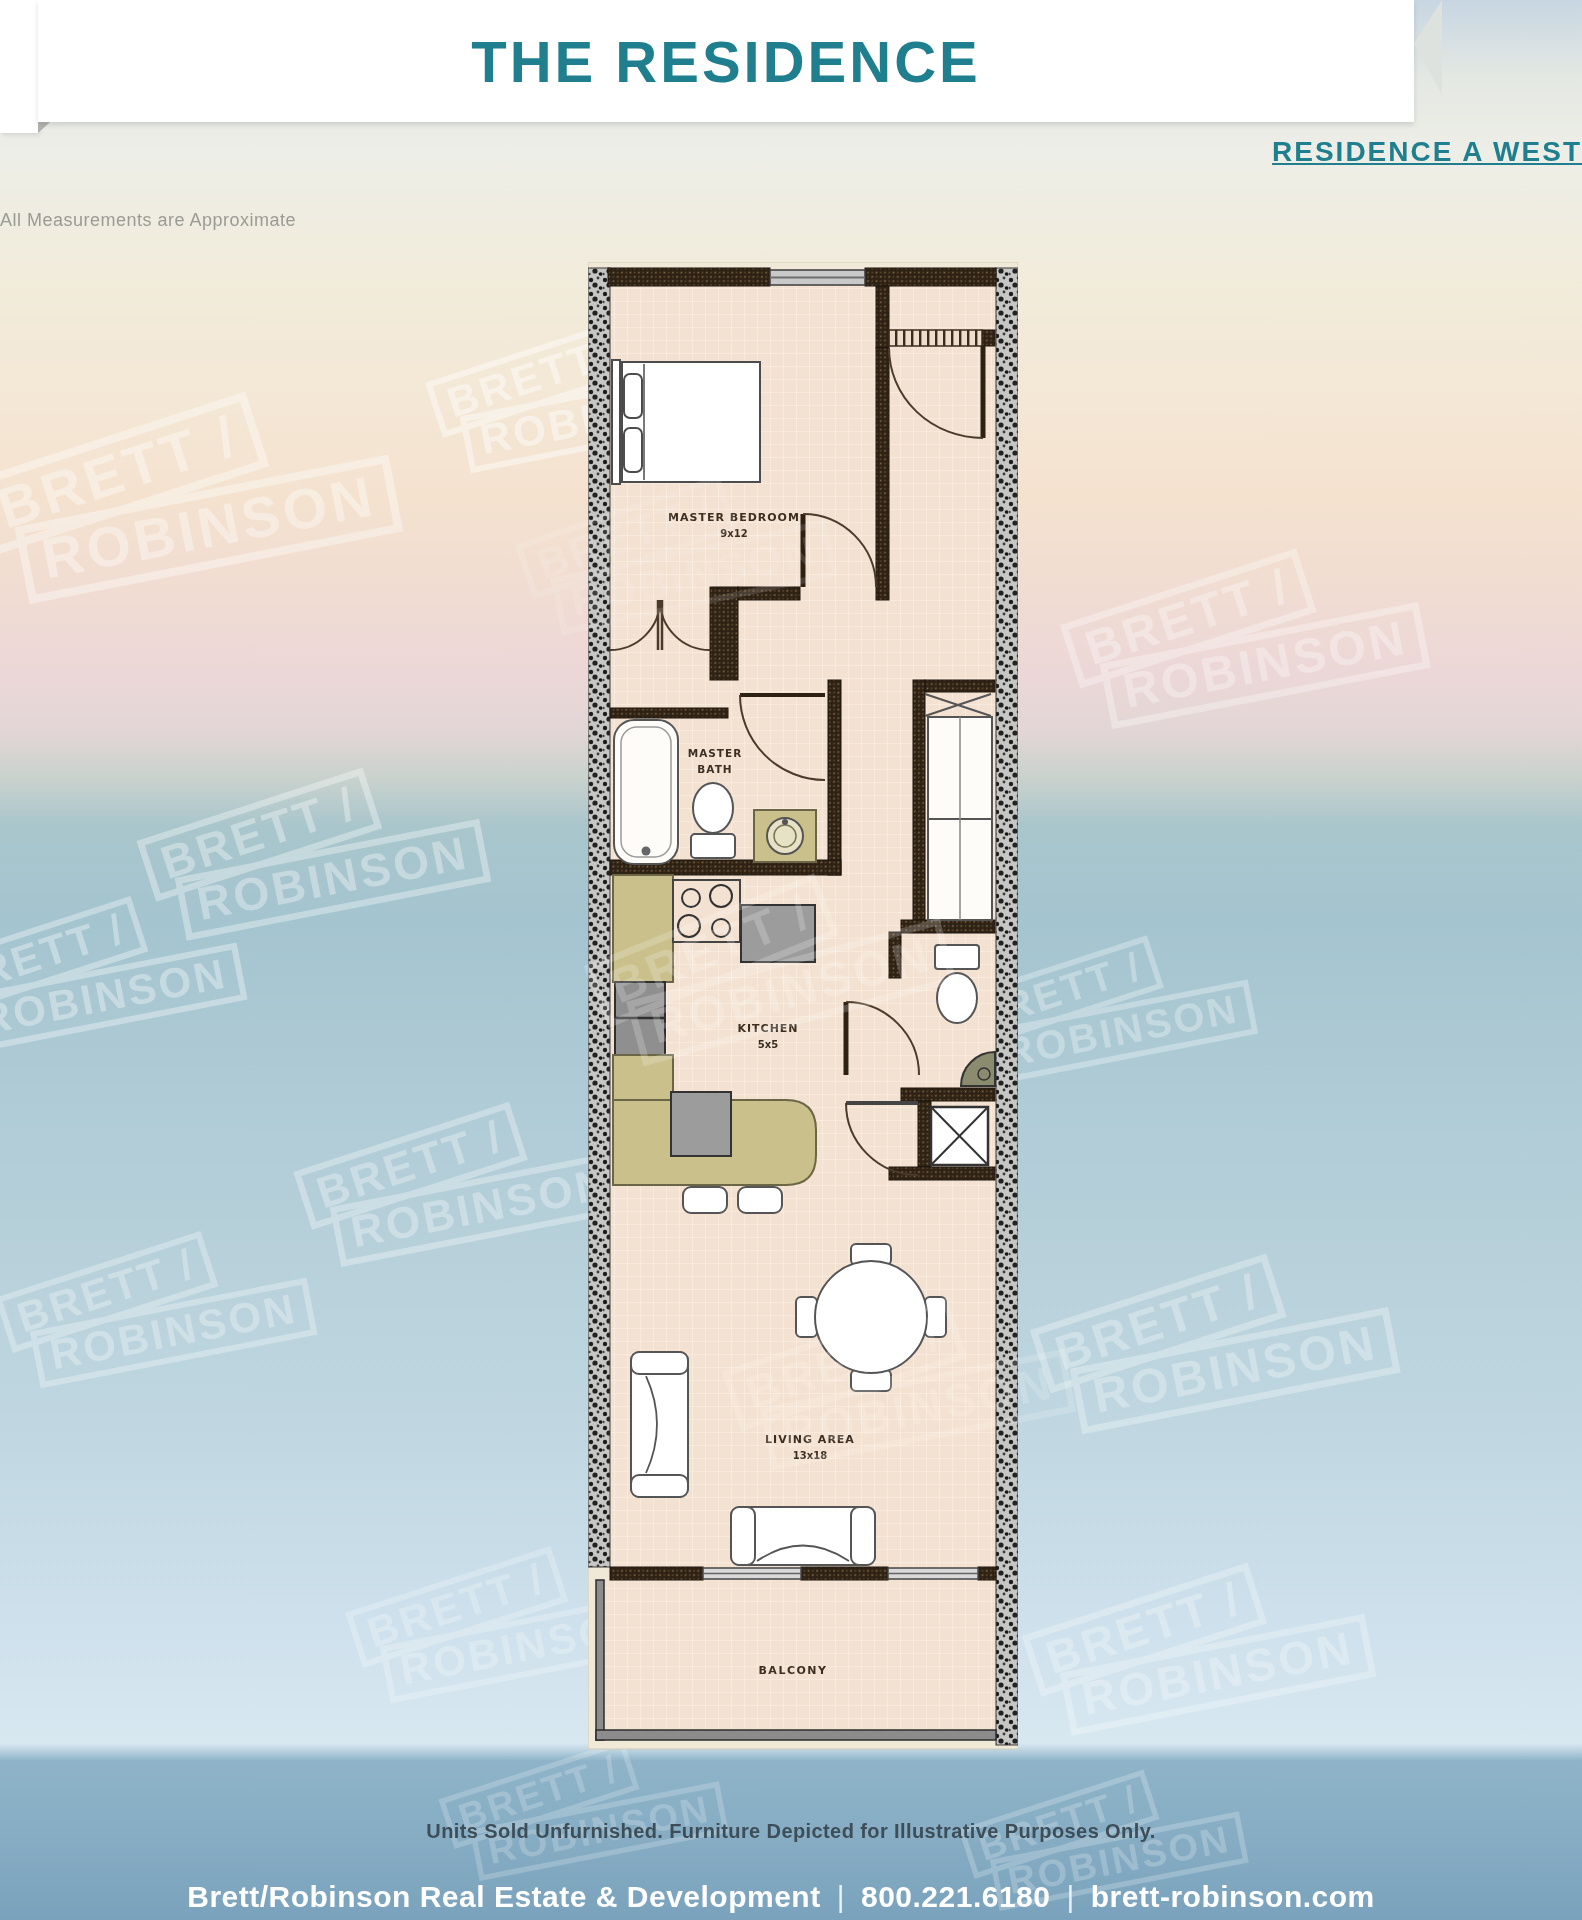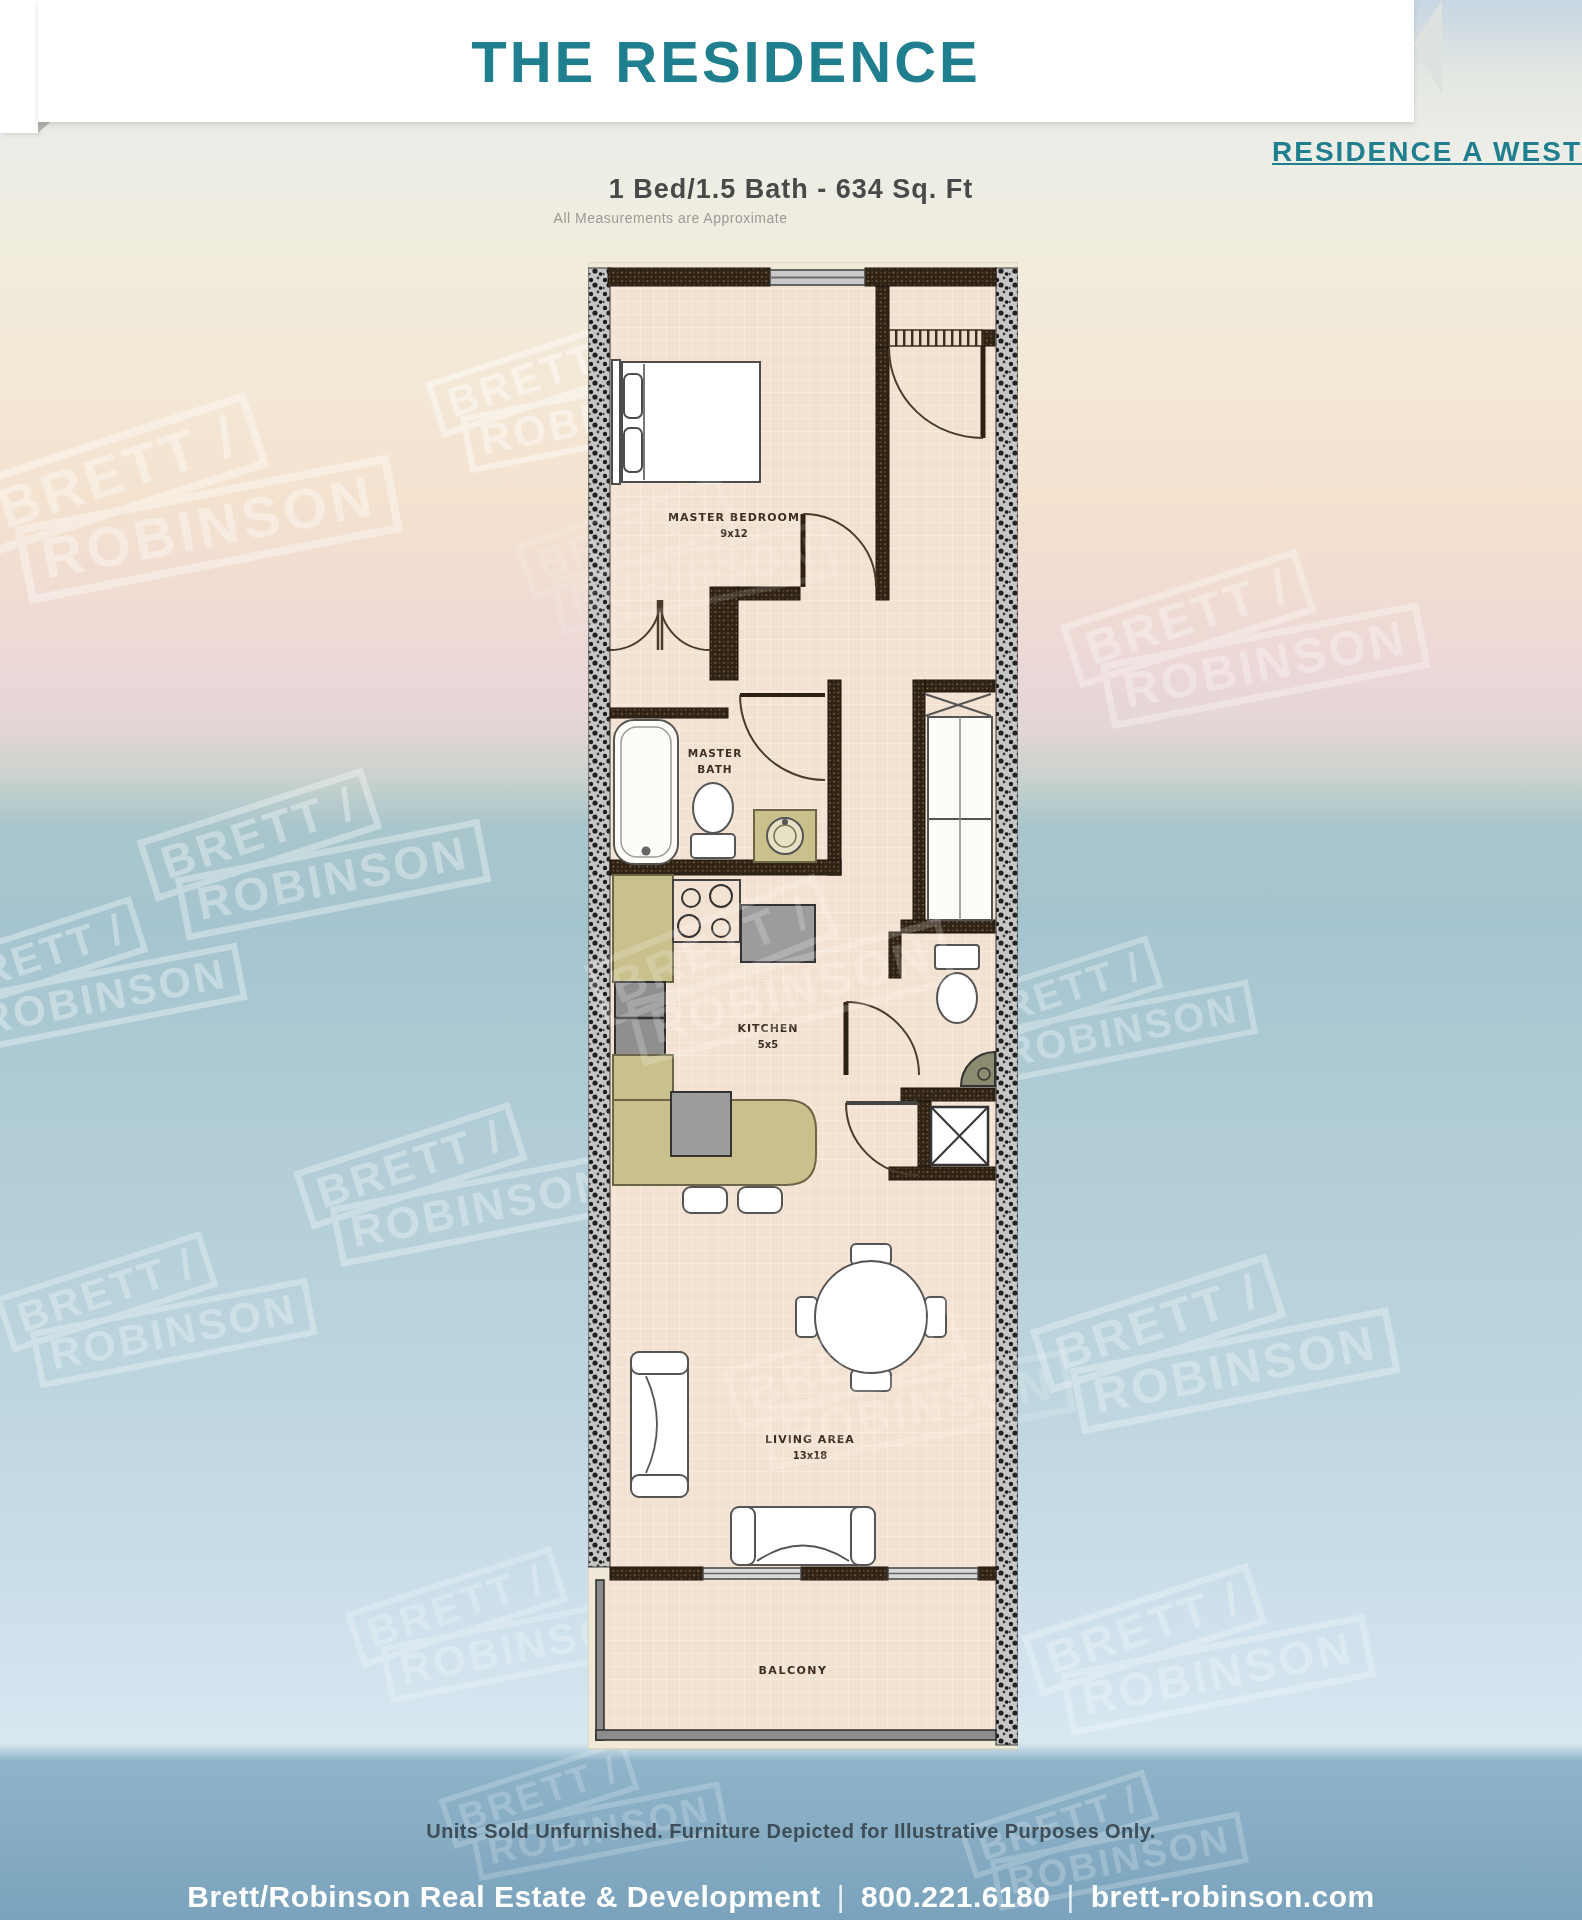--- a/index.html
+++ b/index.html
@@ -25,22 +25,22 @@
   .fold-left{position:absolute;left:38px;top:95px;width:42px;height:38px;background:#b3b3b0;
     clip-path:polygon(0 0,100% 0,0 100%);}
   .fold-right{position:absolute;left:1414px;top:0;width:28px;height:95px;background:#dde2df;
     clip-path:polygon(100% 0,0 46%,100% 100%);}
   .banner-title{margin:0;color:#1f7f8e;font-size:58px;font-weight:bold;letter-spacing:3px;}
   
   .plan-name{position:absolute;left:0;top:136px;width:1582px;text-align:right;
     color:#1f7f8e;font-size:28px;font-weight:bold;letter-spacing:2px;text-decoration:underline;}
   .plan-specs{position:absolute;left:0;top:174px;width:1582px;text-align:center;
     color:#49494a;font-size:27px;font-weight:bold;letter-spacing:1px;}
-  .plan-note{position:absolute;left:0;top:210px;width:1341px;text-align:center;
-    color:#9b9b95;font-size:14px;letter-spacing:.5px;}
+  .plan-note{position:absolute;left:0;top:210px;width:1341px;text-align:left;
+    color:#9b9b95;font-size:18px;letter-spacing:.5px;}
   
   .floorplan{position:absolute;left:588px;top:262px;width:430px;height:1490px;}
   
   .disclaimer{position:absolute;left:0;top:1820px;width:1582px;text-align:center;
     color:#3e4e58;font-size:20px;font-weight:bold;letter-spacing:.4px;}
   .footer{position:absolute;left:0;top:1880px;width:1562px;text-align:center;
     color:#ffffff;font-size:30px;font-weight:bold;letter-spacing:.5px;}
   .footer .pipe{color:#e8f2f8;font-weight:normal;padding:0 16px;}
 </style>
 </head>
@@ -102,21 +102,20 @@
   </div>
 
   <div class="banner-tab"></div>
   <div class="fold-left"></div>
   <div class="banner-main">
     <h1 class="banner-title">THE RESIDENCE</h1>
   </div>
   <div class="fold-right"></div>
 
   <div class="plan-name">RESIDENCE  A WEST</div>
-  <div class="plan-specs">1 Bed/1.5 Bath - 634 Sq. Ft</div>
   <div class="plan-note">All Measurements are Approximate</div>
 
   <svg class="floorplan" viewBox="0 0 430 1490" width="430" height="1490" xmlns="http://www.w3.org/2000/svg">
     <defs>
       <pattern id="wh" width="6" height="6" patternUnits="userSpaceOnUse" patternTransform="rotate(45)">
         <rect width="6" height="6" fill="#2d2114"></rect>
         <circle cx="1.5" cy="1.5" r="0.9" fill="#8a6f4d"></circle>
         <circle cx="4.5" cy="4.5" r="0.9" fill="#5f4b30"></circle>
       </pattern>
       <pattern id="sp" width="14" height="14" patternUnits="userSpaceOnUse">

